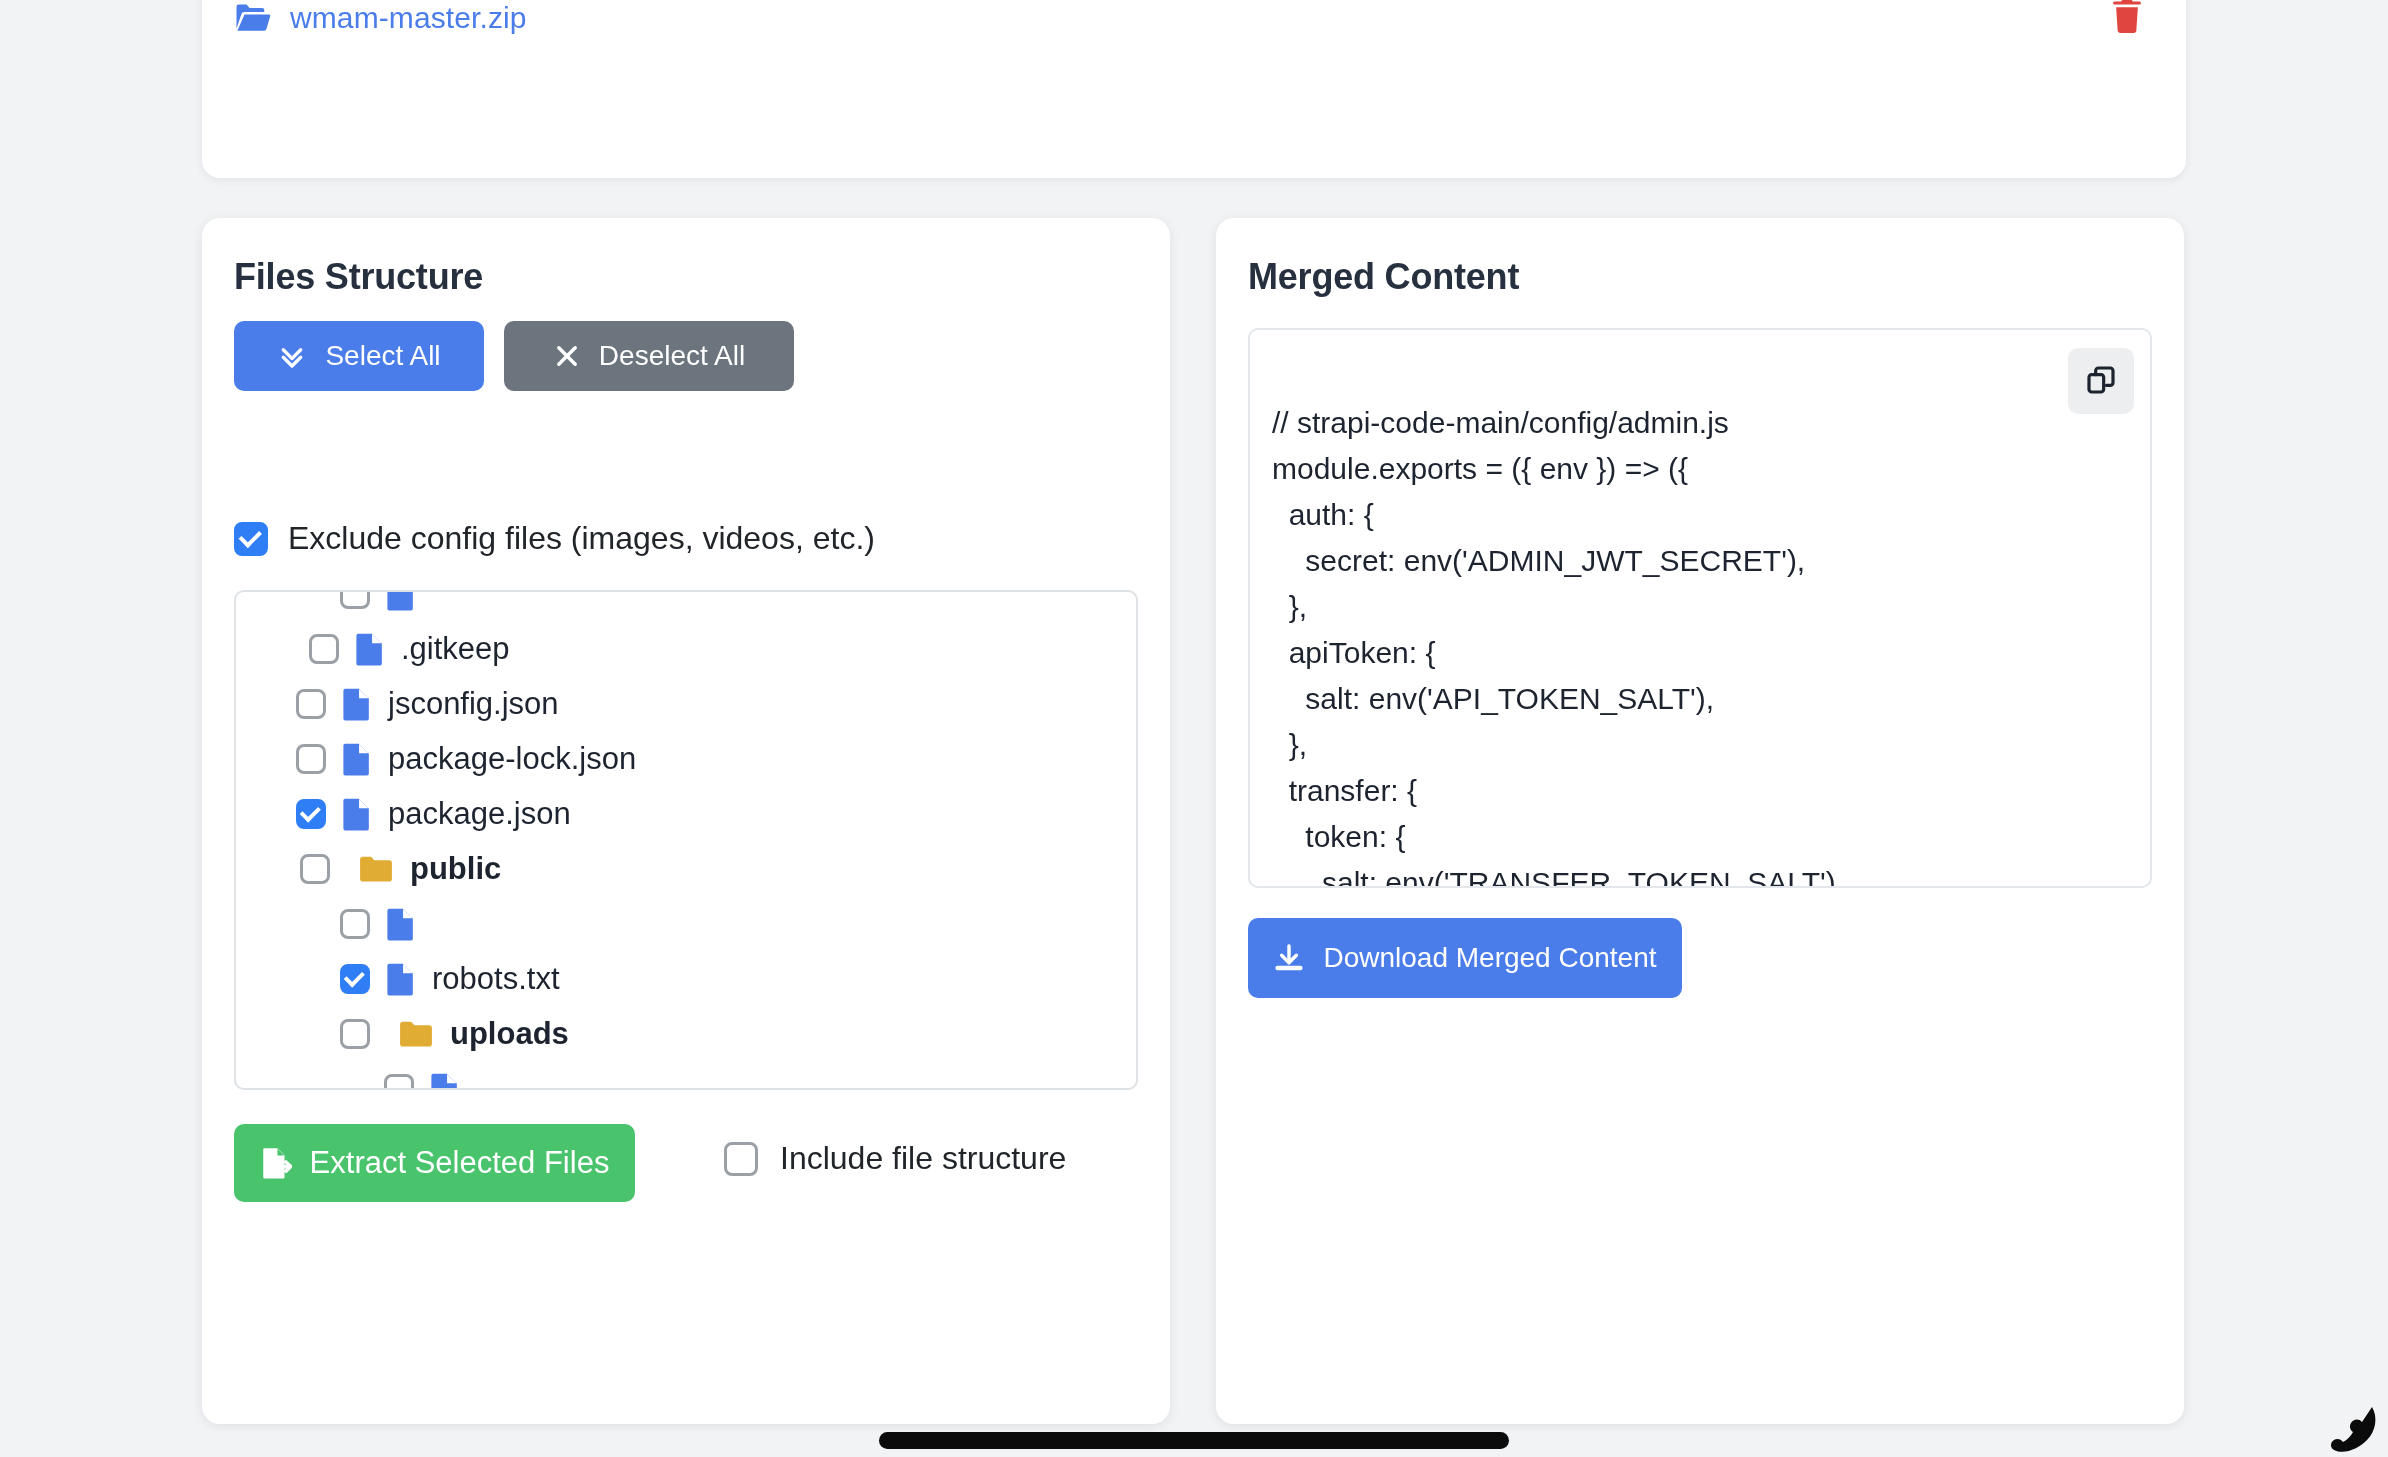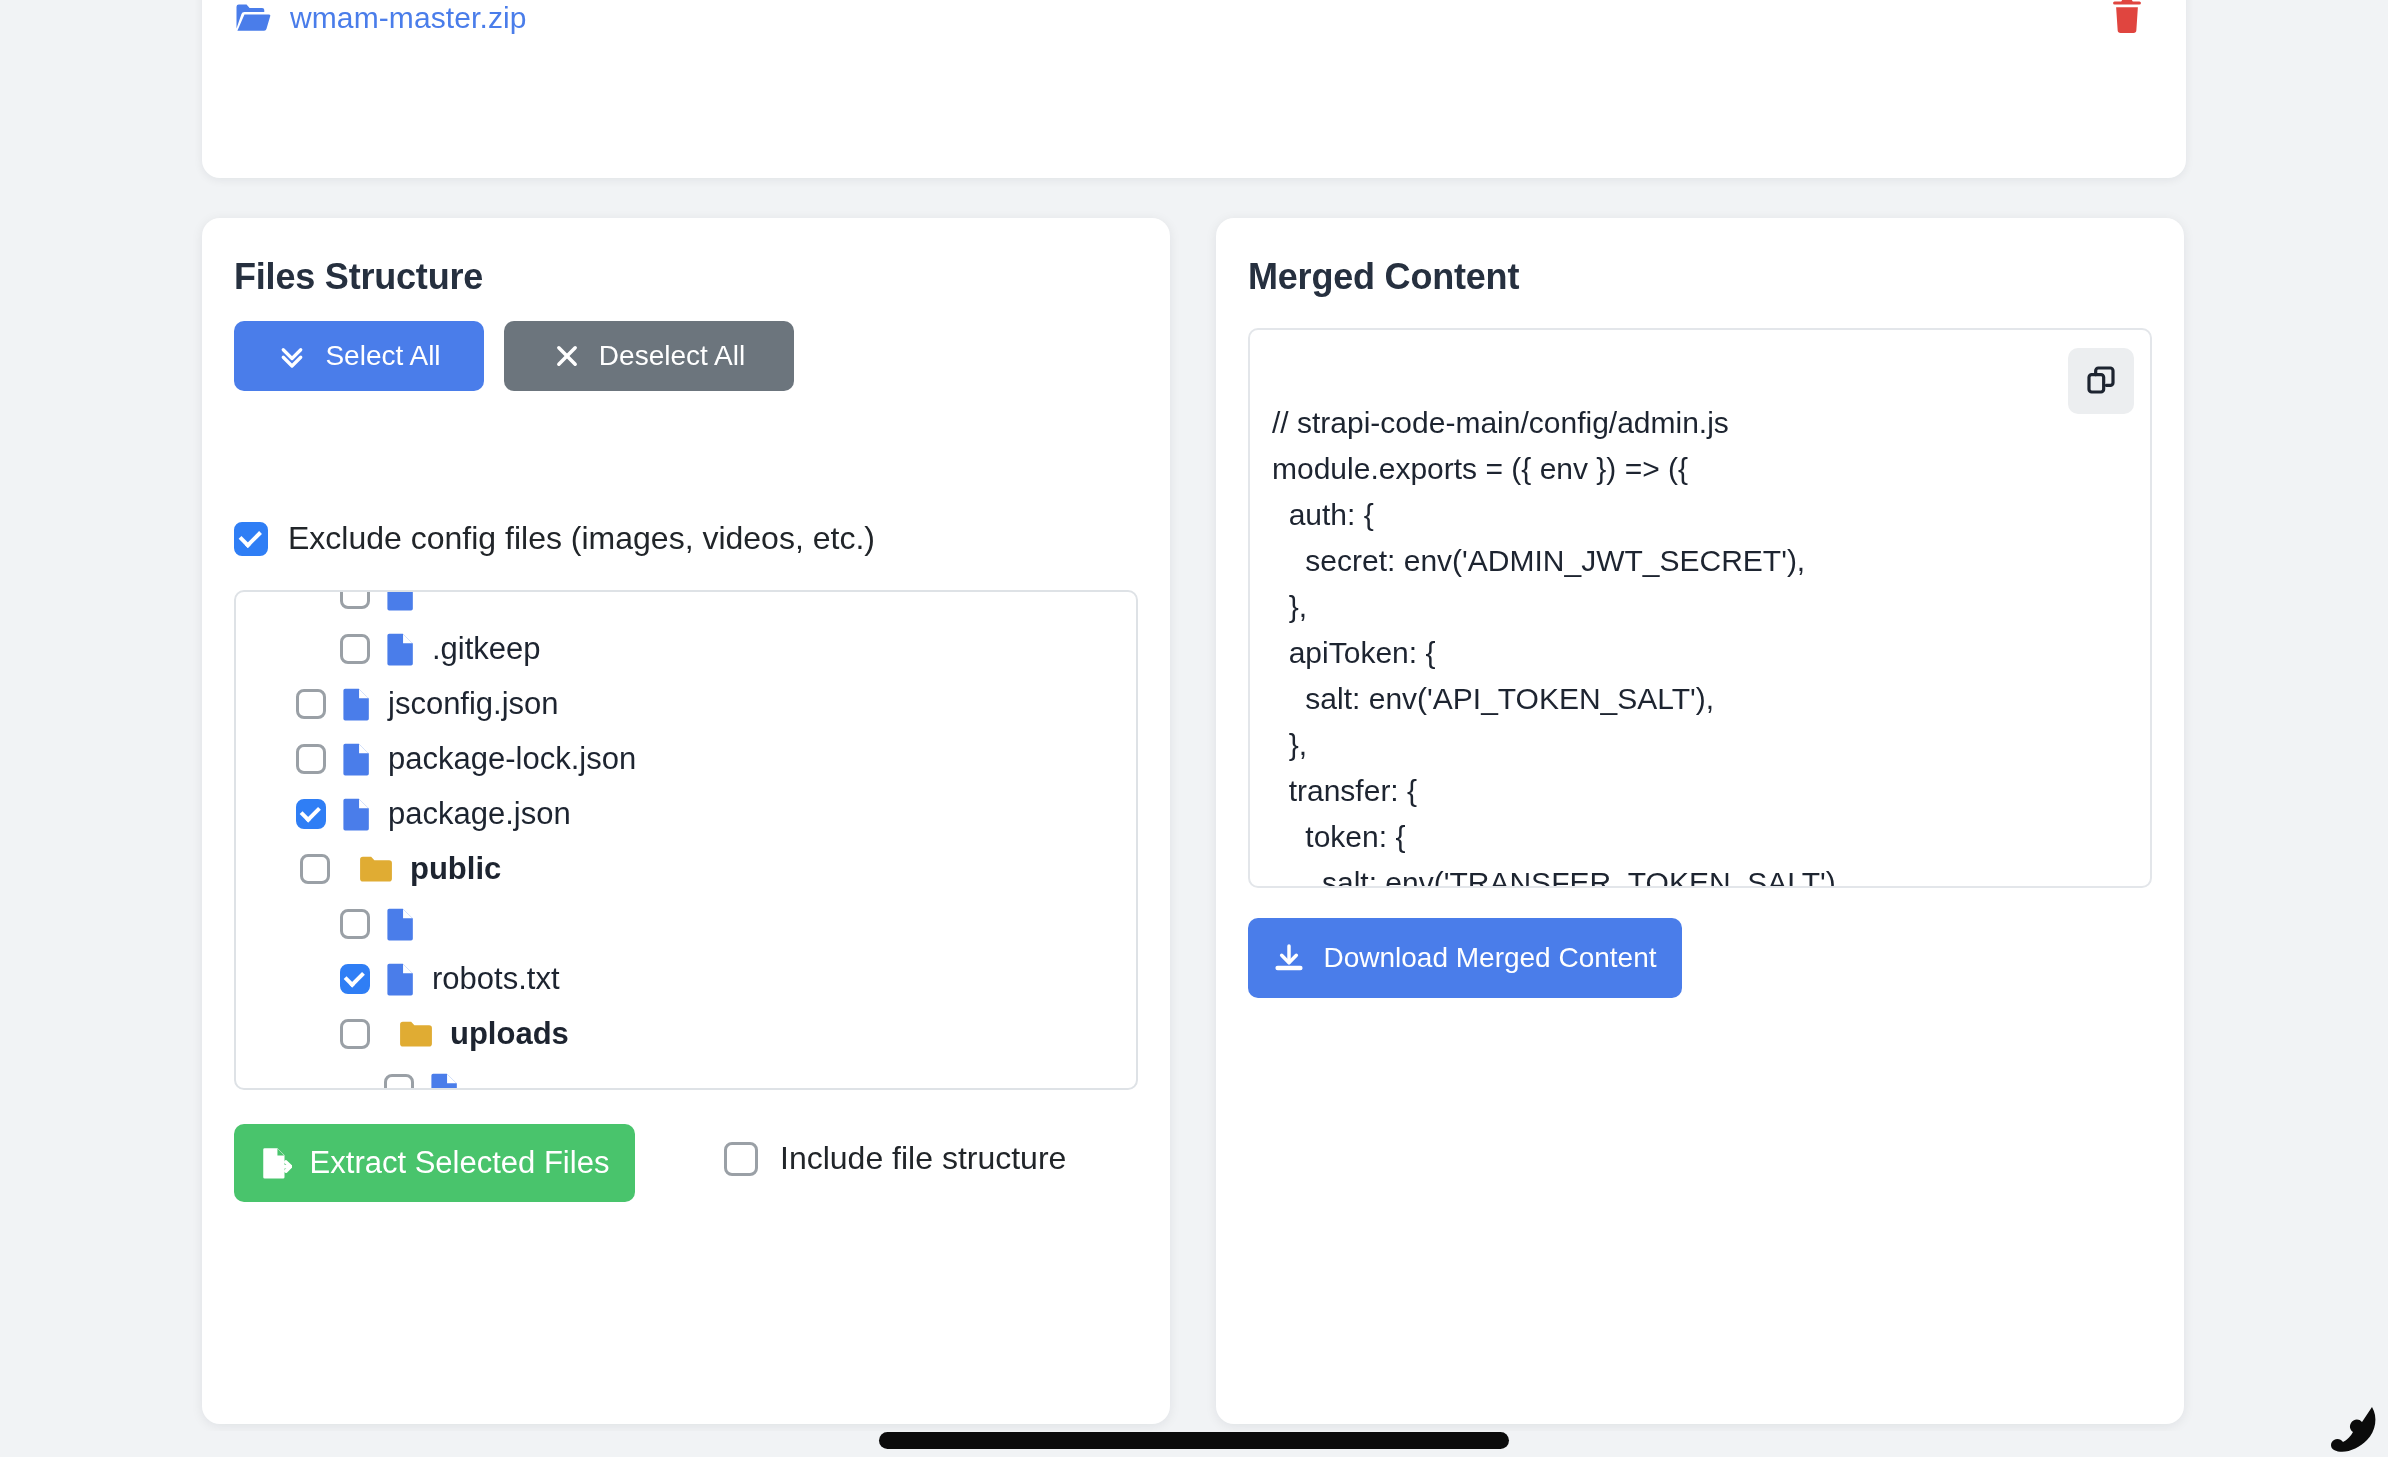--- a/index.html
+++ b/index.html
@@ -211,21 +211,21 @@
       <div id="tree-inner">
           <div class="tree-row" style="padding-left: 104px;">
             <span class="cbx sm"></span>
             <span class="ico">
               <svg width="30" height="34" viewBox="0 0 20 23">
                 <path fill="#4a7dea" d="M2 1.2h9.2l6.8 6.6v13.6a1.2 1.2 0 0 1-1.2 1.2H2a1.2 1.2 0 0 1-1.2-1.2V2.4A1.2 1.2 0 0 1 2 1.2z"></path>
                 <path fill="#ffffff" d="M11.4 1.4v6.2h6.4z"></path>
               </svg>
             </span>
           </div>
-          <div class="tree-row" style="padding-left: 104px;">
+          <div class="tree-row" style="padding-left: 73px;">
             <span class="cbx sm"></span>
             <span class="ico">
               <svg width="30" height="34" viewBox="0 0 20 23">
                 <path fill="#4a7dea" d="M2 1.2h9.2l6.8 6.6v13.6a1.2 1.2 0 0 1-1.2 1.2H2a1.2 1.2 0 0 1-1.2-1.2V2.4A1.2 1.2 0 0 1 2 1.2z"></path>
                 <path fill="#ffffff" d="M11.4 1.4v6.2h6.4z"></path>
               </svg>
             </span>
             <span class="name">.gitkeep</span>
           </div>
           <div class="tree-row" style="padding-left: 60px;">

